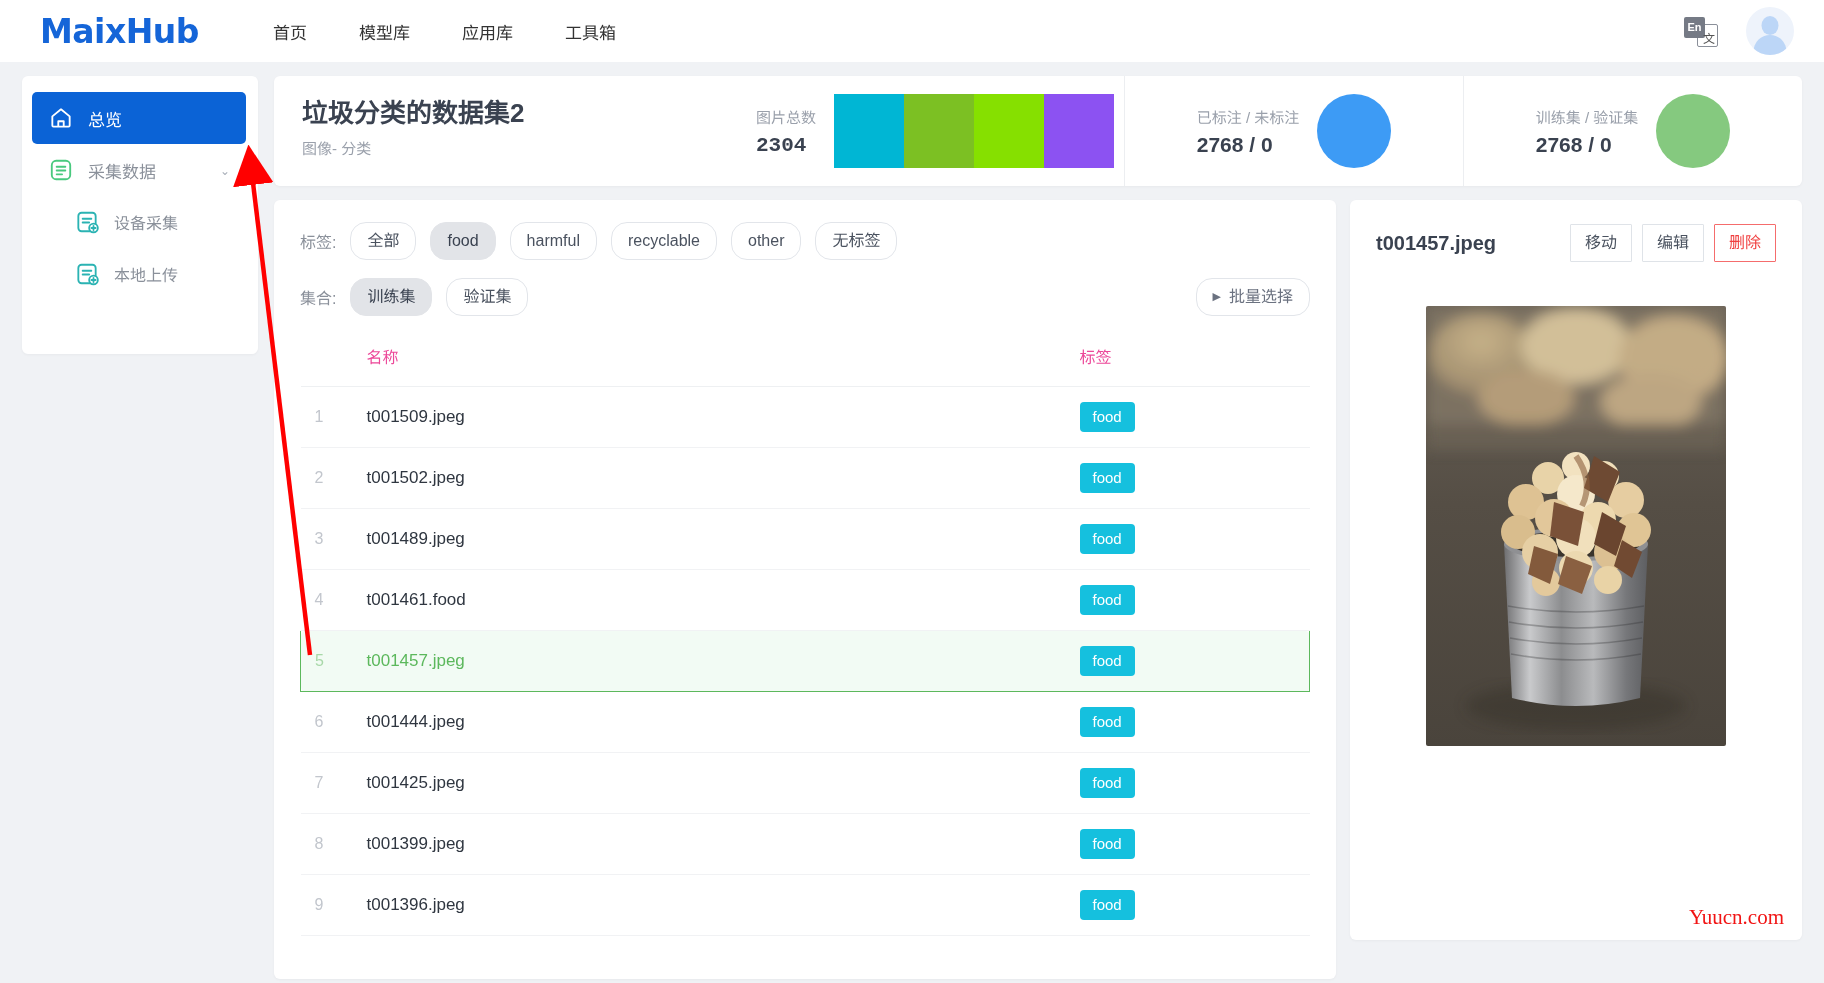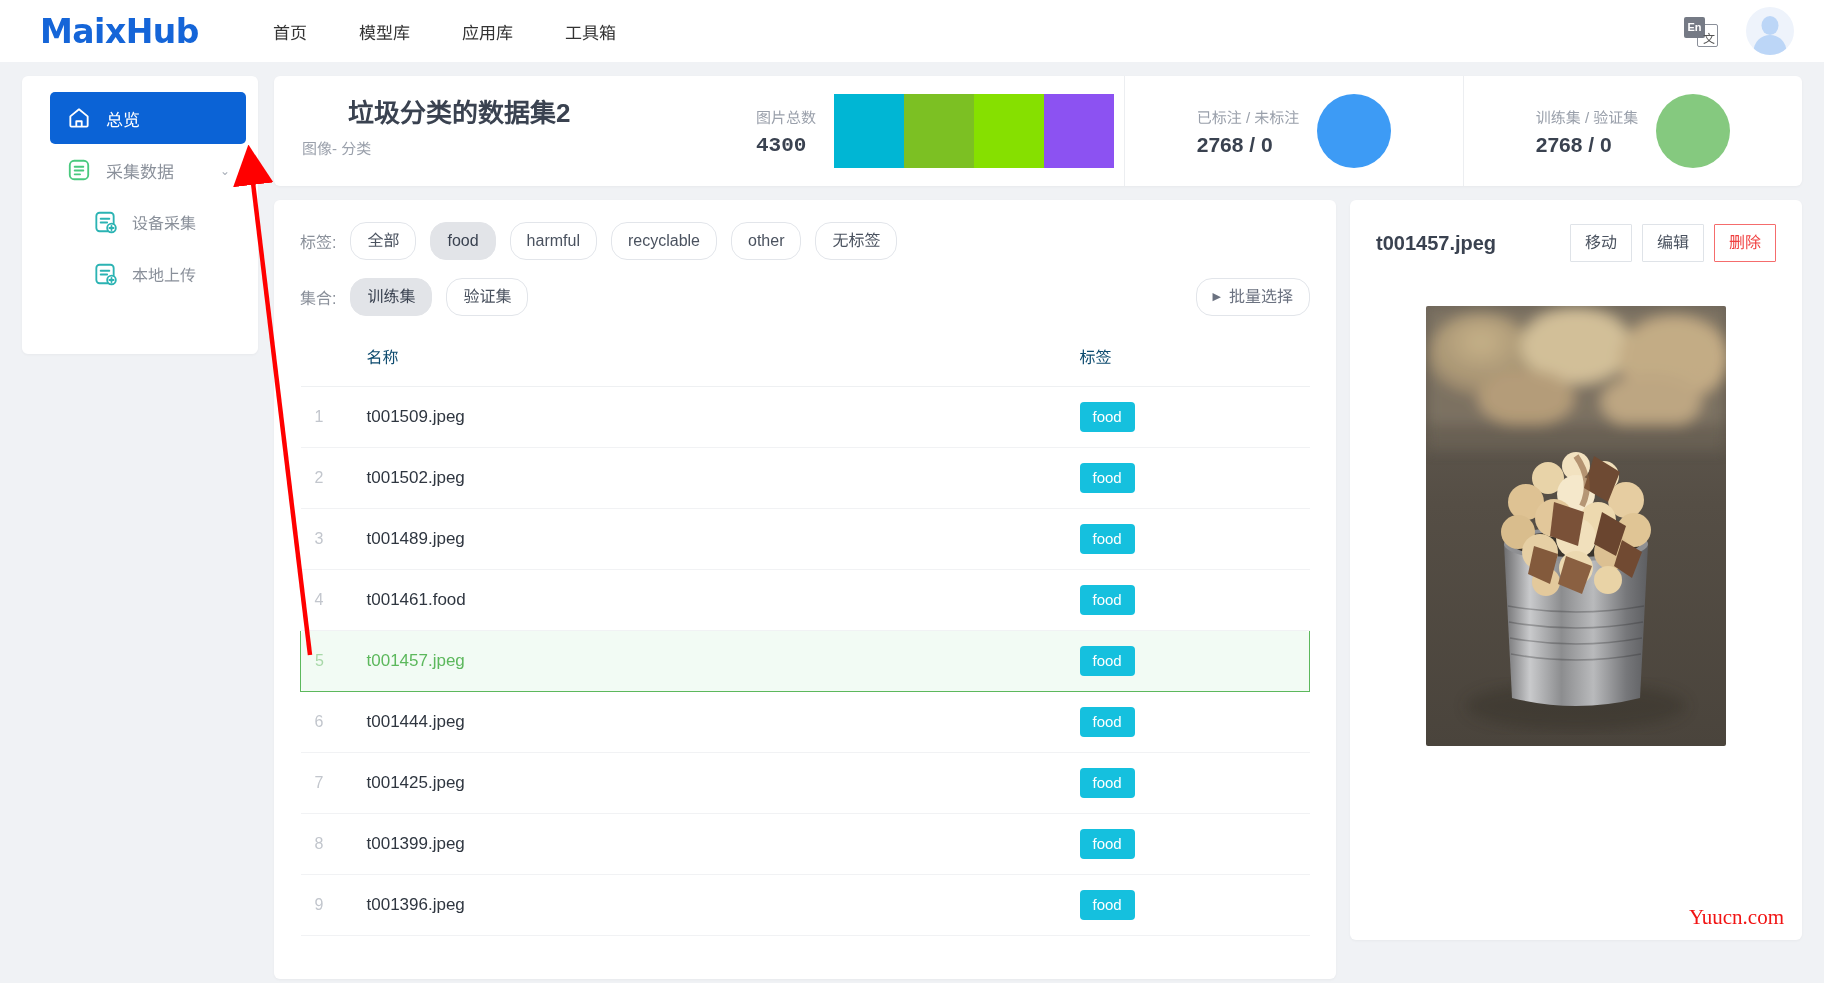--- a/index.html
+++ b/index.html
@@ -57,40 +57,40 @@
   }
   .avatar .body {
     position: absolute; left: 50%; top: 28px; transform: translateX(-50%);
     width: 33px; height: 28px; border-radius: 17px 17px 0 0; background: #bcd6f7;
   }
   
   .layout { display: flex; padding: 14px 22px 0 22px; gap: 16px; height: 917px; }
   
   .sidebar {
     width: 236px; flex: 0 0 236px; background: #fff; border-radius: 6px;
-    padding: 16px 12px 22px 28px; height: 278px;
+    padding: 16px 12px 22px 10px; height: 278px;
     box-shadow: 0 1px 3px rgba(0,0,0,.04);
   }
   .side-item {
     display: flex; align-items: center; height: 52px; border-radius: 5px;
     padding: 0 16px; gap: 14px; cursor: pointer; font-size: 17px; color: #8a909a;
   }
   .side-item.active { background: #0b63d6; color: #fff; }
   .side-item.sub { padding-left: 42px; font-size: 16px; }
   .side-item .side-label { flex: 1; }
   .chevron { font-size: 12px; color: #aab0ba; transform: rotate(180deg); }
   .ico { width: 26px; height: 26px; flex: 0 0 26px; }
   
   .main { flex: 1; display: flex; flex-direction: column; gap: 14px; min-width: 0; }
   .summary-card {
     background: #fff; border-radius: 6px; height: 110px; display: flex;
     align-items: stretch; box-shadow: 0 1px 3px rgba(0,0,0,.04);
   }
   .sum-title-wrap { padding: 22px 0 0 28px; flex: 0 0 420px; }
-  .ds-title { font-size: 26px; font-weight: 700; color: #3a4250; line-height: 1.2; margin-left: 46px; }
+  .ds-title { font-size: 26px; font-weight: 700; color: #3a4250; line-height: 1.2; }
   .ds-sub { font-size: 15px; color: #9aa0ab; margin-top: 8px; }
   .stat-block {
     flex: 1; display: flex; align-items: center; justify-content: center;
     gap: 18px; border-left: 1px solid #eceef1; padding: 0 10px;
   }
   .stat-block.first { border-left: none; flex: 0 0 430px; justify-content: flex-end; font-family: Liberation Mono, monospace; }
   .stat-text { text-align: left; }
   .stat-label { font-size: 15px; color: #9aa0ab; white-space: nowrap; }
   .stat-value { font-size: 21px; font-weight: 700; color: #3a4250; margin-top: 6px; }
   .bars { display: flex; height: 74px; width: 280px; }
@@ -107,21 +107,21 @@
   .chip {
     border: 1px solid #e2e5ea; background: #fff; border-radius: 16px;
     padding: 8px 16px; font-size: 16px; color: #4a525f; cursor: pointer;
     line-height: 1.25; white-space: nowrap;
   }
   .chip.selected { background: #e2e4e8; border-color: #e2e4e8; color: #3a4250; }
   .chip.collapse-btn { margin-left: auto; color: #6b7280; display: flex; align-items: center; gap: 8px; }
   .chip.collapse-btn .tri { font-size: 11px; }
   table.list { width: 100%; border-collapse: collapse; margin-top: 6px; table-layout: fixed; }
   table.list th {
-    text-align: left; font-size: 16px; color: #0c4a6e; font-weight: 400;
+    text-align: left; font-size: 16px; color: #ec4899; font-weight: 400;
     padding: 10px 0 18px 0; border-bottom: 1px solid #eef0f2;
   }
   table.list td { padding: 0; border-bottom: 1px solid #f1f2f4; height: 61px; vertical-align: middle; }
   .col-idx { width: 66px; text-align: left; padding-left: 14px !important; color: #c2c6cd; font-size: 16px; }
   .col-name { font-size: 17px; color: #2f3640; }
   .col-tag { width: 230px; }
   tr.row { cursor: pointer; }
   tr.row.selected td { background: #f2fbf4; border-top: 1px solid #5cb85c; border-bottom: 1px solid #5cb85c; }
   tr.row.selected td:first-child { border-left: 1px solid #5cb85c; border-radius: 5px 0 0 5px; }
   tr.row.selected td:last-child { border-right: 1px solid #5cb85c; border-radius: 0 5px 5px 0; }
@@ -230,21 +230,21 @@
 
     <div class="summary-card">
       <div class="sum-title-wrap">
         <div class="ds-title">垃圾分类的数据集2</div>
         <div class="ds-sub">图像- 分类</div>
       </div>
 
       <div class="stat-block first">
         <div class="stat-text">
           <div class="stat-label">图片总数</div>
-          <div class="stat-value">4300</div>
+          <div class="stat-value">2304</div>
         </div>
         <div class="bars" id="barviz">
             <span style="background: rgb(0, 182, 212);"></span>
             <span style="background: rgb(124, 192, 35);"></span>
             <span style="background: rgb(134, 224, 0);"></span>
             <span style="background: rgb(140, 82, 242);"></span>
           </div>
       </div>
 
       <div class="stat-block">

